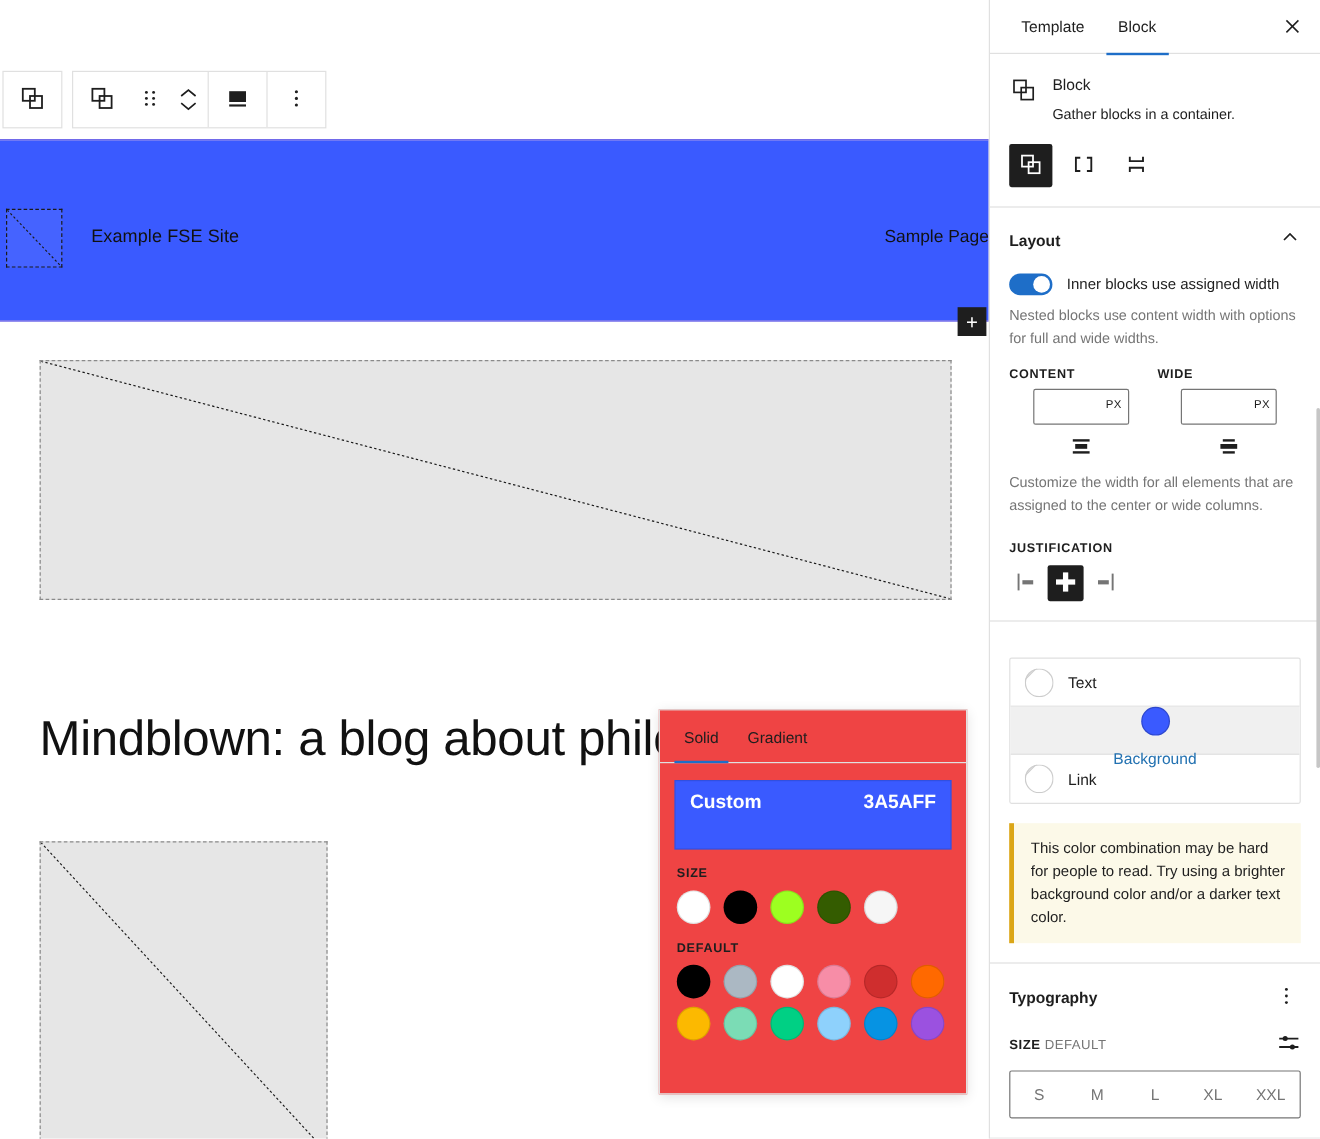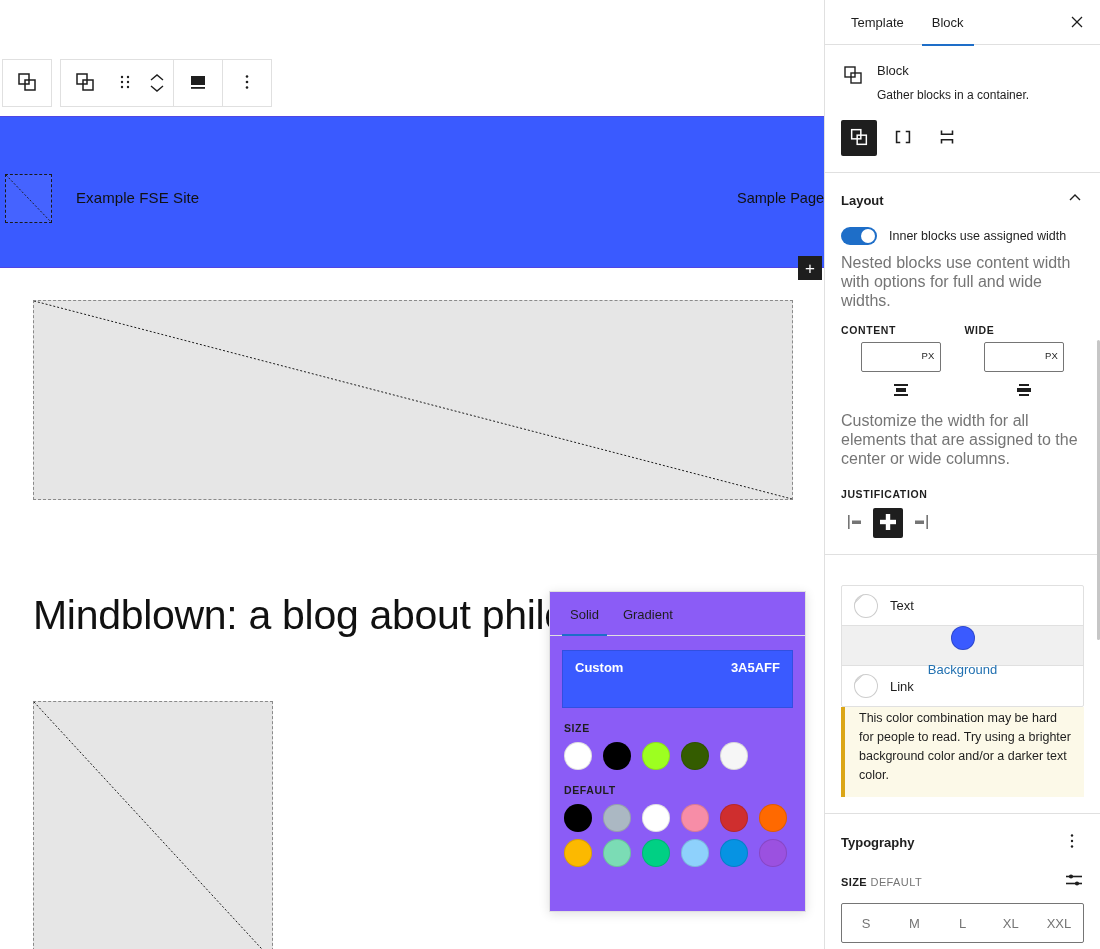--- a/index.html
+++ b/index.html
@@ -85,21 +85,21 @@
   .post-heading {
     position: absolute; left: 33px; top: 592px;
     font-size: 41px; font-weight: 400; color: #111;
     white-space: nowrap; letter-spacing: -0.3px;
   }
 
   
   .popover {
     position: absolute; left: 549px; top: 591px;
     width: 257px; height: 321px;
-    background: #8b5cf6;
+    background: #ef4444;
     border: 1px solid #e0e0e0;
     box-shadow: 0 2px 10px rgba(0,0,0,0.12);
     z-index: 20;
   }
   .pop-tabs { display: flex; height: 44px; border-bottom: 1px solid #e0e0e0; padding: 0 8px; }
   .pop-tab {
     position: relative;
     padding: 0 12px; height: 44px;
     display: flex; align-items: center;
     font-size: 13px; color: #1e1e1e; cursor: pointer;
@@ -111,21 +111,21 @@
   }
   .custom-swatch {
     margin: 14px 12px 0 12px;
     height: 58px;
     background: #3a5aff;
     border: 1px solid rgba(0,0,0,0.12);
     display: flex; align-items: flex-start; justify-content: space-between;
     padding: 9px 12px 0 12px;
     cursor: pointer;
   }
-  .custom-swatch span { color: #fff; font-size: 13px; font-weight: bold; }
+  .custom-swatch span { color: #fff; font-size: 16px; font-weight: bold; }
   .pal-label {
     margin: 14px 0 8px 14px;
     font-size: 10.5px; font-weight: bold; letter-spacing: .6px; color: #1e1e1e;
   }
   .pal-row { display: flex; gap: 11px; padding: 0 14px; margin-bottom: 7px; }
   .dot {
     width: 28px; height: 28px; border-radius: 50%;
     box-shadow: inset 0 0 0 1px rgba(0,0,0,0.12);
     cursor: pointer;
   }
@@ -181,21 +181,21 @@
   .toggle-row { display: flex; align-items: center; gap: 12px; margin-top: 16px; }
   .toggle {
     width: 36px; height: 18px; border-radius: 9px;
     background: #1e6ec8; position: relative; flex: 0 0 36px; cursor: pointer;
   }
   .toggle::after {
     content: ""; position: absolute; right: 2px; top: 2px;
     width: 14px; height: 14px; border-radius: 50%; background: #fff;
   }
   .toggle-label { font-size: 12.5px; color: #1e1e1e; }
-  .help-text { font-size: 16px; color: #757575; line-height: 19px; margin-top: 8px; }
+  .help-text { font-size: 12px; color: #757575; line-height: 19px; margin-top: 8px; }
 
   .width-row { display: flex; align-items: flex-start; gap: 4px; margin-top: 14px; }
   .width-col { width: 50%; }
   .field-label { font-size: 10.5px; font-weight: bold; letter-spacing: .6px; color: #1e1e1e; margin-bottom: 6px; }
   .field-line { display: flex; align-items: center; gap: 8px; flex-direction: column; }
   .num-input {
     width: 80px; height: 30px;
     border: 1px solid #757575; border-radius: 2px;
     background: #fff; font-size: 12px; color: #1e1e1e;
     text-align: right; padding-right: 24px;
@@ -240,24 +240,24 @@
     position: relative; overflow: hidden;
   }
   .swatch-circle.empty { background: #fff; }
   .swatch-circle.empty::after {
     content: ""; position: absolute; left: 50%; top: -3px;
     width: 1px; height: 30px; background: #ccc;
     transform: rotate(45deg); transform-origin: top center;
   }
 
   .notice {
-    margin-top: 0;
+    margin-top: 16px;
     background: #fcf9e8;
     border-left: 4px solid #dba617;
-    padding: 2px 12px 12px 14px;
+    padding: 12px 12px 12px 14px;
     font-size: 12.5px; color: #1e1e1e; line-height: 19px;
   }
 
   .size-row { display: flex; align-items: center; justify-content: space-between; margin-top: 16px; }
   .size-label { font-size: 11px; color: #1e1e1e; letter-spacing: .4px; }
   .size-label b { font-weight: bold; }
   .size-label i { font-style: normal; color: #757575; }
   .size-segments {
     display: flex; margin-top: 10px;
     border: 1px solid #757575; border-radius: 2px; height: 40px;

